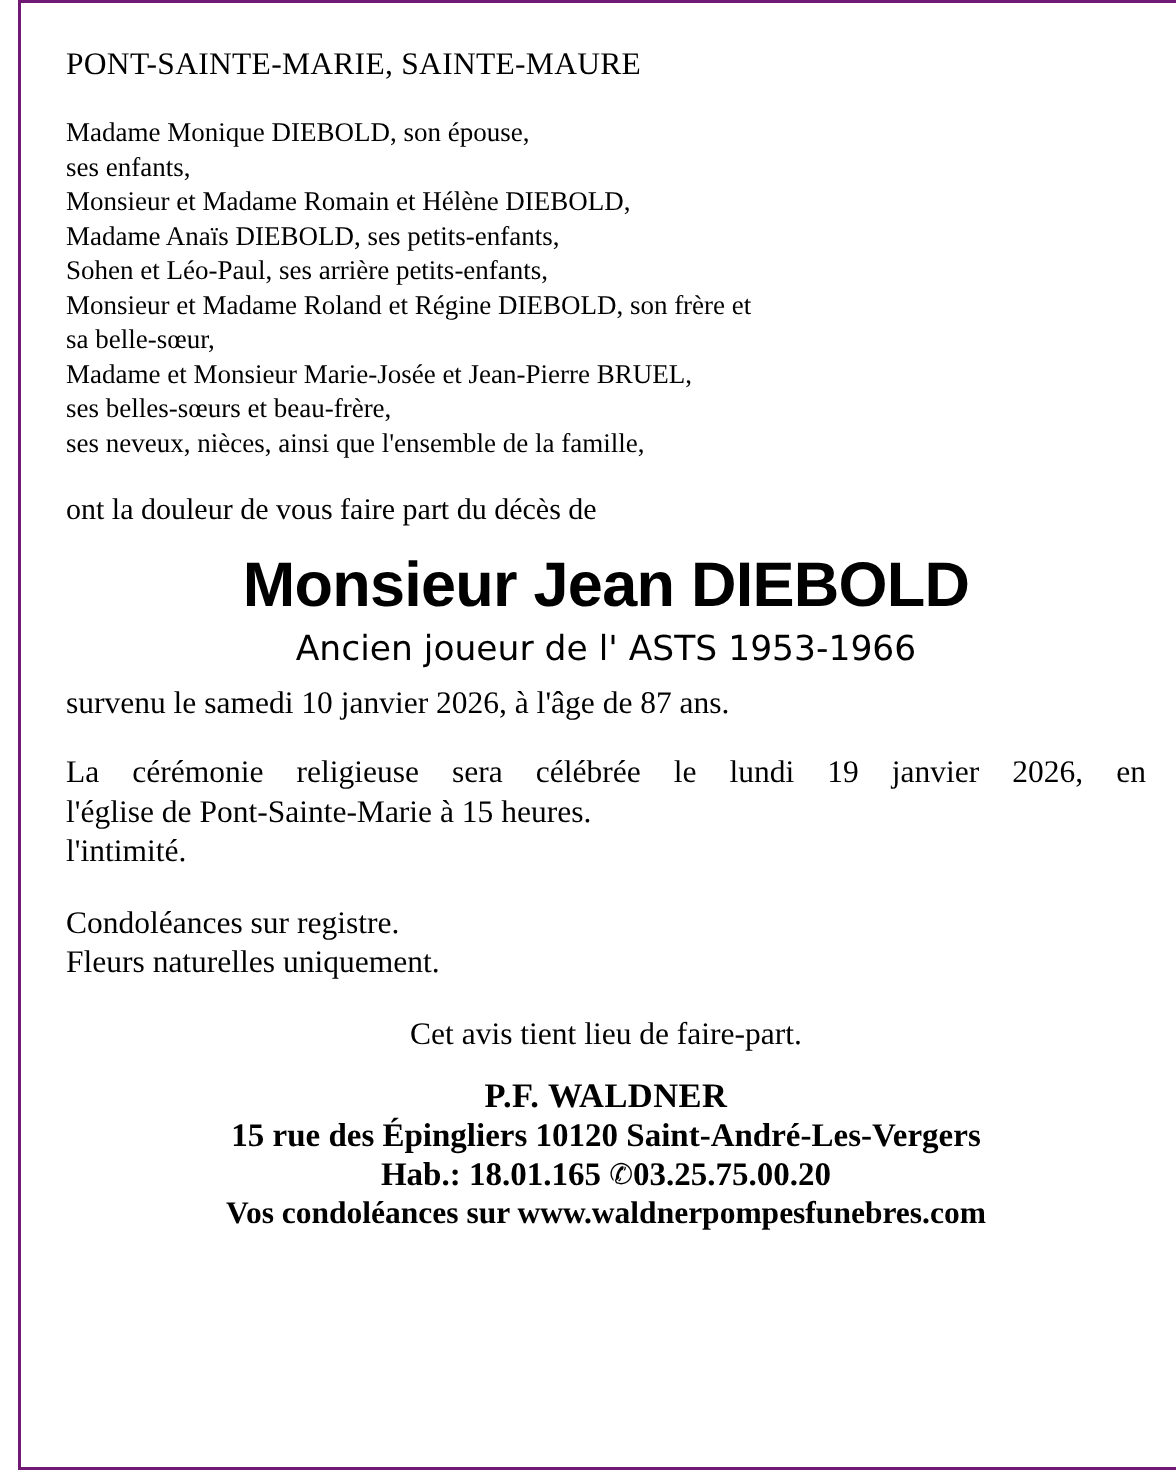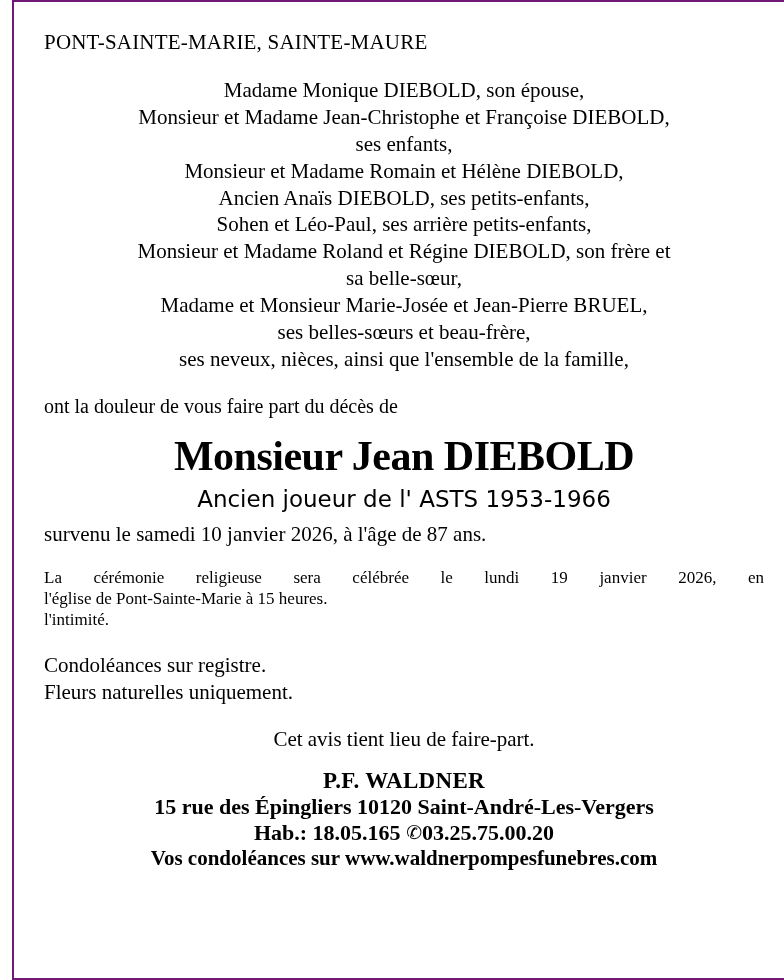--- a/index.html
+++ b/index.html
@@ -21,53 +21,52 @@
     border: 2px solid #701a75;
     padding: 28px 30px 10px 30px;
     margin-left: 12px;
   }
   .locality {
     font-size: 21px;
     letter-spacing: 0.2px;
     margin-bottom: 22px;
   }
   .family-list {
-    font-size: 21px;
+    font-size: 18px;
     line-height: 1.28;
     margin-bottom: 22px;
-    text-align: center;
   }
   .family-list div {
     white-space: nowrap;
   }
   .announce {
     font-size: 20px;
     margin-bottom: 14px;
   }
   .deceased-name {
-    font-family: Liberation Serif, serif;
+    font-family: Liberation Sans, sans-serif;
     font-weight: bold;
     font-size: 42px;
     text-align: center;
     letter-spacing: -0.5px;
     margin: 4px 0 6px 0;
   }
   .deceased-sub {
     font-family: "DejaVu Sans", sans-serif;
     font-weight: normal;
     font-size: 23px;
     text-align: center;
     margin-bottom: 10px;
   }
   .death-info {
     font-size: 21px;
     margin-bottom: 20px;
   }
   .ceremony {
-    font-size: 17px;
+    font-size: 21px;
     line-height: 1.25;
     text-align: justify;
     margin-bottom: 22px;
   }
   .ceremony div.just {
     text-align: justify;
     text-align-last: justify;
   }
   .condolences {
     font-size: 21px;
@@ -106,24 +105,23 @@
 </style>
 </head>
 <body>
 
 <div class="notice">
 
   <div class="locality">PONT-SAINTE-MARIE, SAINTE-MAURE</div>
 
   <div class="family-list">
     <div>Madame Monique DIEBOLD, son épouse,</div>
-    <div>Monsieur et Madame Jean-Christophe et Françoise DIEBOLD,</div>
     <div>ses enfants,</div>
     <div>Monsieur et Madame Romain et Hélène DIEBOLD,</div>
-    <div>Ancien Anaïs DIEBOLD, ses petits-enfants,</div>
+    <div>Madame Anaïs DIEBOLD, ses petits-enfants,</div>
     <div>Sohen et Léo-Paul, ses arrière petits-enfants,</div>
     <div>Monsieur et Madame Roland et Régine DIEBOLD, son frère et</div>
     <div>sa belle-sœur,</div>
     <div>Madame et Monsieur Marie-Josée et Jean-Pierre BRUEL,</div>
     <div>ses belles-sœurs et beau-frère,</div>
     <div>ses neveux, nièces, ainsi que l'ensemble de la famille,</div>
   </div>
 
   <div class="announce">ont la douleur de vous faire part du décès de</div>
 
@@ -143,19 +141,19 @@
     <div>Condoléances sur registre.</div>
     <div>Fleurs naturelles uniquement.</div>
   </div>
 
   <div class="faire-part">Cet avis tient lieu de faire-part.</div>
 
   <div class="funeral-home">
     <div class="fh-name">P.F. WALDNER</div>
     <div class="fh-address">15 rue des Épingliers 10120 Saint-André-Les-Vergers</div>
     <div class="fh-phone">
-      <span>Hab.: 18.05.165</span>
+      <span>Hab.: 18.01.165</span>
       <span class="phone-glyph">✆</span><span>03.25.75.00.20</span>
     </div>
     <div class="fh-web">Vos condoléances sur www.waldnerpompesfunebres.com</div>
   </div>
 
 </div>
 
 </body></html>

